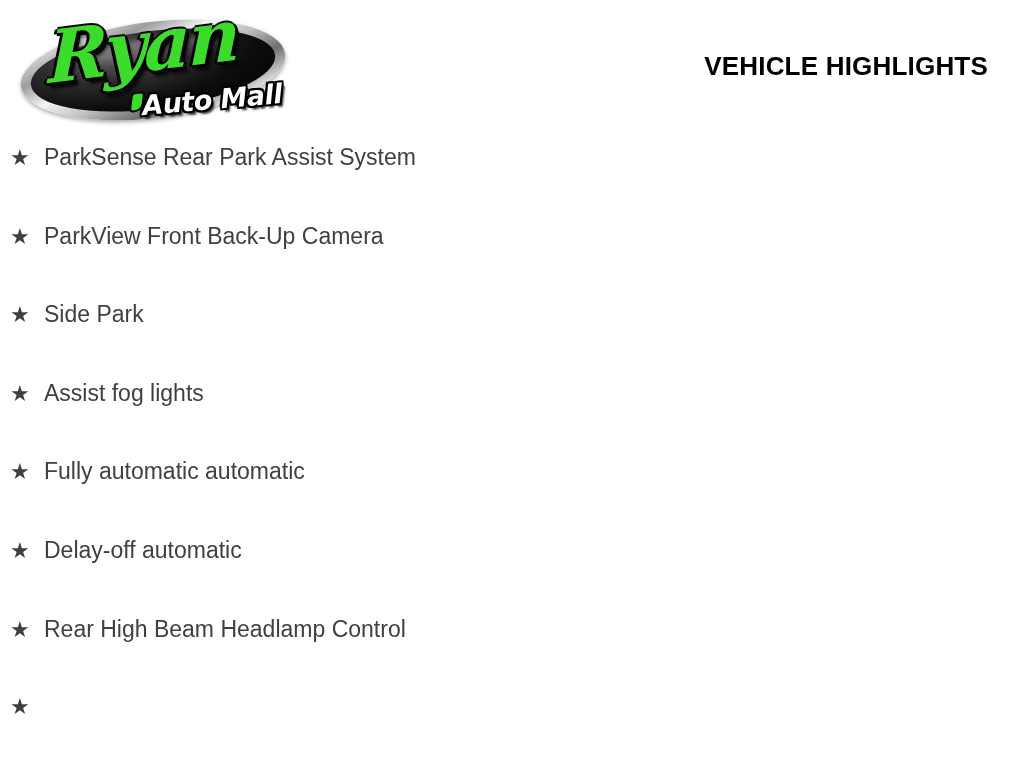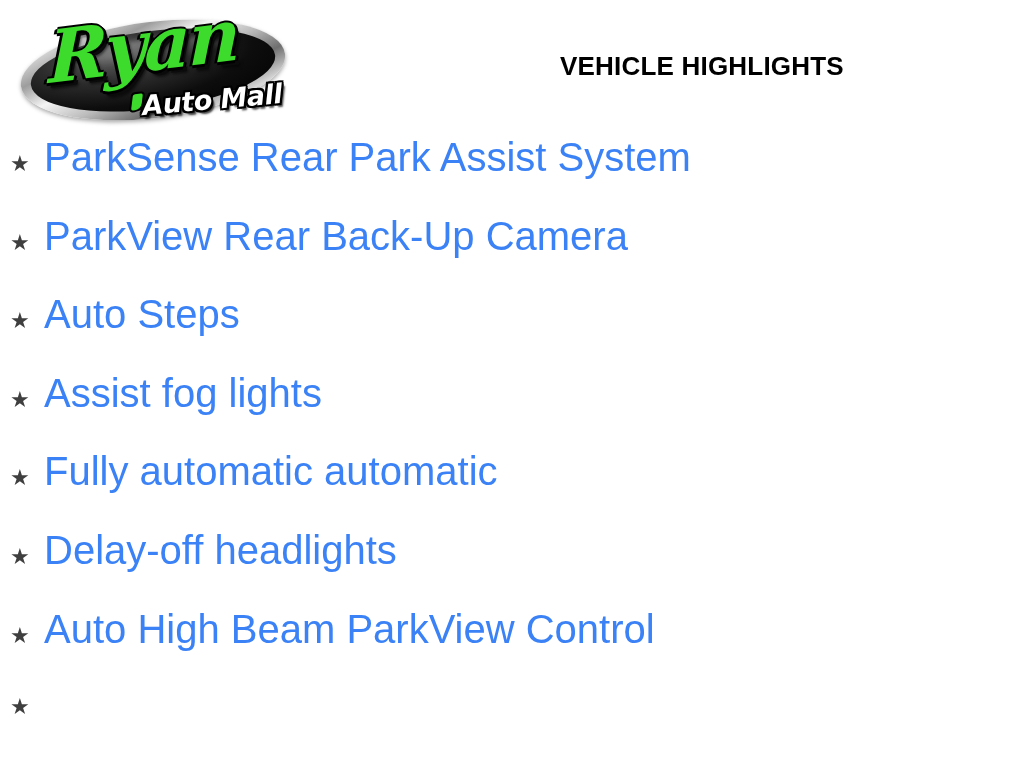--- a/index.html
+++ b/index.html
@@ -129,21 +129,21 @@
     transform: rotate(-5deg) skewX(-12deg);
     box-shadow: 0 0 0 2px #000;
   }
 
   
   .page-title {
     position: absolute;
     left: 560px;
     top: 50px;
     width: 428px;
-    text-align: left;
+    text-align: right;
     font-family: "Liberation Sans", sans-serif;
     font-weight: 700;
     font-size: 26px;
     line-height: 32px;
     letter-spacing: 0.2px;
     color: #000000;
     white-space: nowrap;
   }
 
   
@@ -167,24 +167,24 @@
     flex: 0 0 auto;
     width: 34px;
     font-family: "DejaVu Sans", sans-serif;
     font-size: 22px;
     line-height: 34px;
     color: #3f3f3f;
   }
   .highlight-text {
     flex: 0 1 auto;
     font-family: "Liberation Sans", sans-serif;
-    font-size: 40px;
+    font-size: 23px;
     line-height: 34px;
     font-weight: 400;
-    color: #3b82f6;
+    color: #404040;
     white-space: nowrap;
   }
 </style>
 </head>
 <body>
 
 <div class="page">
 
   <div class="header">
 
@@ -202,40 +202,40 @@
     <div class="page-title">VEHICLE HIGHLIGHTS</div>
   </div>
 
   <ul class="highlights">
     <li class="highlight-item">
       <span class="bullet-star">★</span>
       <span class="highlight-text">ParkSense Rear Park Assist System</span>
     </li>
     <li class="highlight-item">
       <span class="bullet-star">★</span>
-      <span class="highlight-text">ParkView Rear Back-Up Camera</span>
-    </li>
-    <li class="highlight-item">
-      <span class="bullet-star">★</span>
-      <span class="highlight-text">Auto Steps</span>
+      <span class="highlight-text">ParkView Front Back-Up Camera</span>
+    </li>
+    <li class="highlight-item">
+      <span class="bullet-star">★</span>
+      <span class="highlight-text">Side Park</span>
     </li>
     <li class="highlight-item">
       <span class="bullet-star">★</span>
       <span class="highlight-text">Assist fog lights</span>
     </li>
     <li class="highlight-item">
       <span class="bullet-star">★</span>
       <span class="highlight-text">Fully automatic automatic</span>
     </li>
     <li class="highlight-item">
       <span class="bullet-star">★</span>
-      <span class="highlight-text">Delay-off headlights</span>
-    </li>
-    <li class="highlight-item">
-      <span class="bullet-star">★</span>
-      <span class="highlight-text">Auto High Beam ParkView Control</span>
+      <span class="highlight-text">Delay-off automatic</span>
+    </li>
+    <li class="highlight-item">
+      <span class="bullet-star">★</span>
+      <span class="highlight-text">Rear High Beam Headlamp Control</span>
     </li>
     <li class="highlight-item">
       <span class="bullet-star">★</span>
     </li>
   </ul>
 
 </div>
 
 </body></html>

